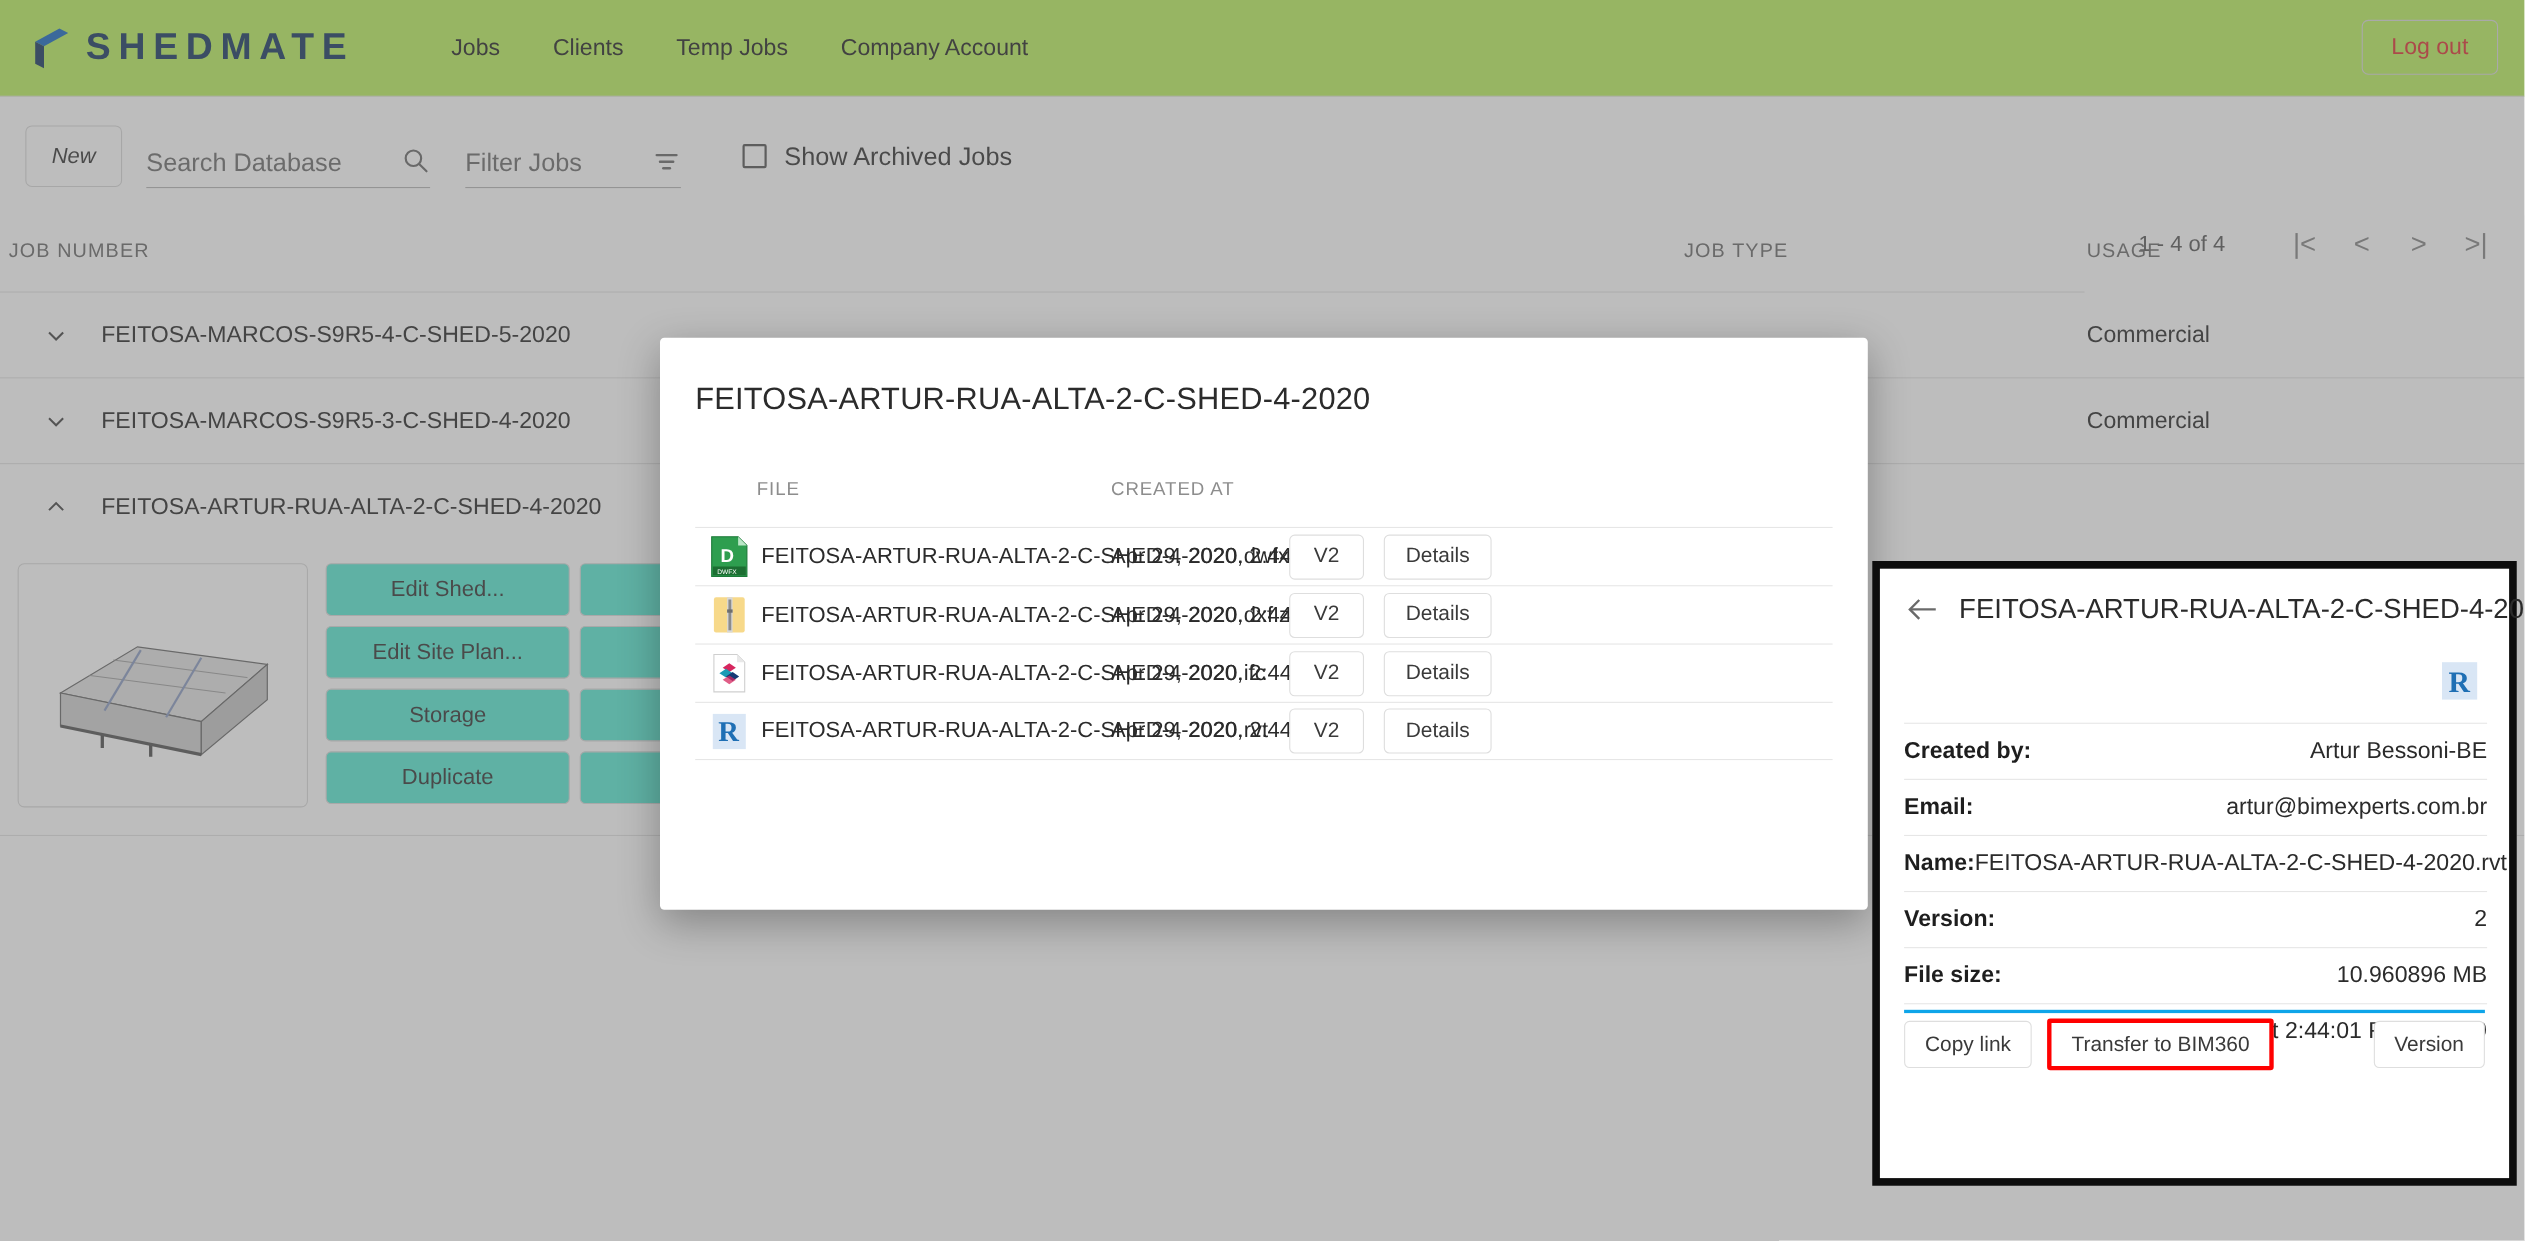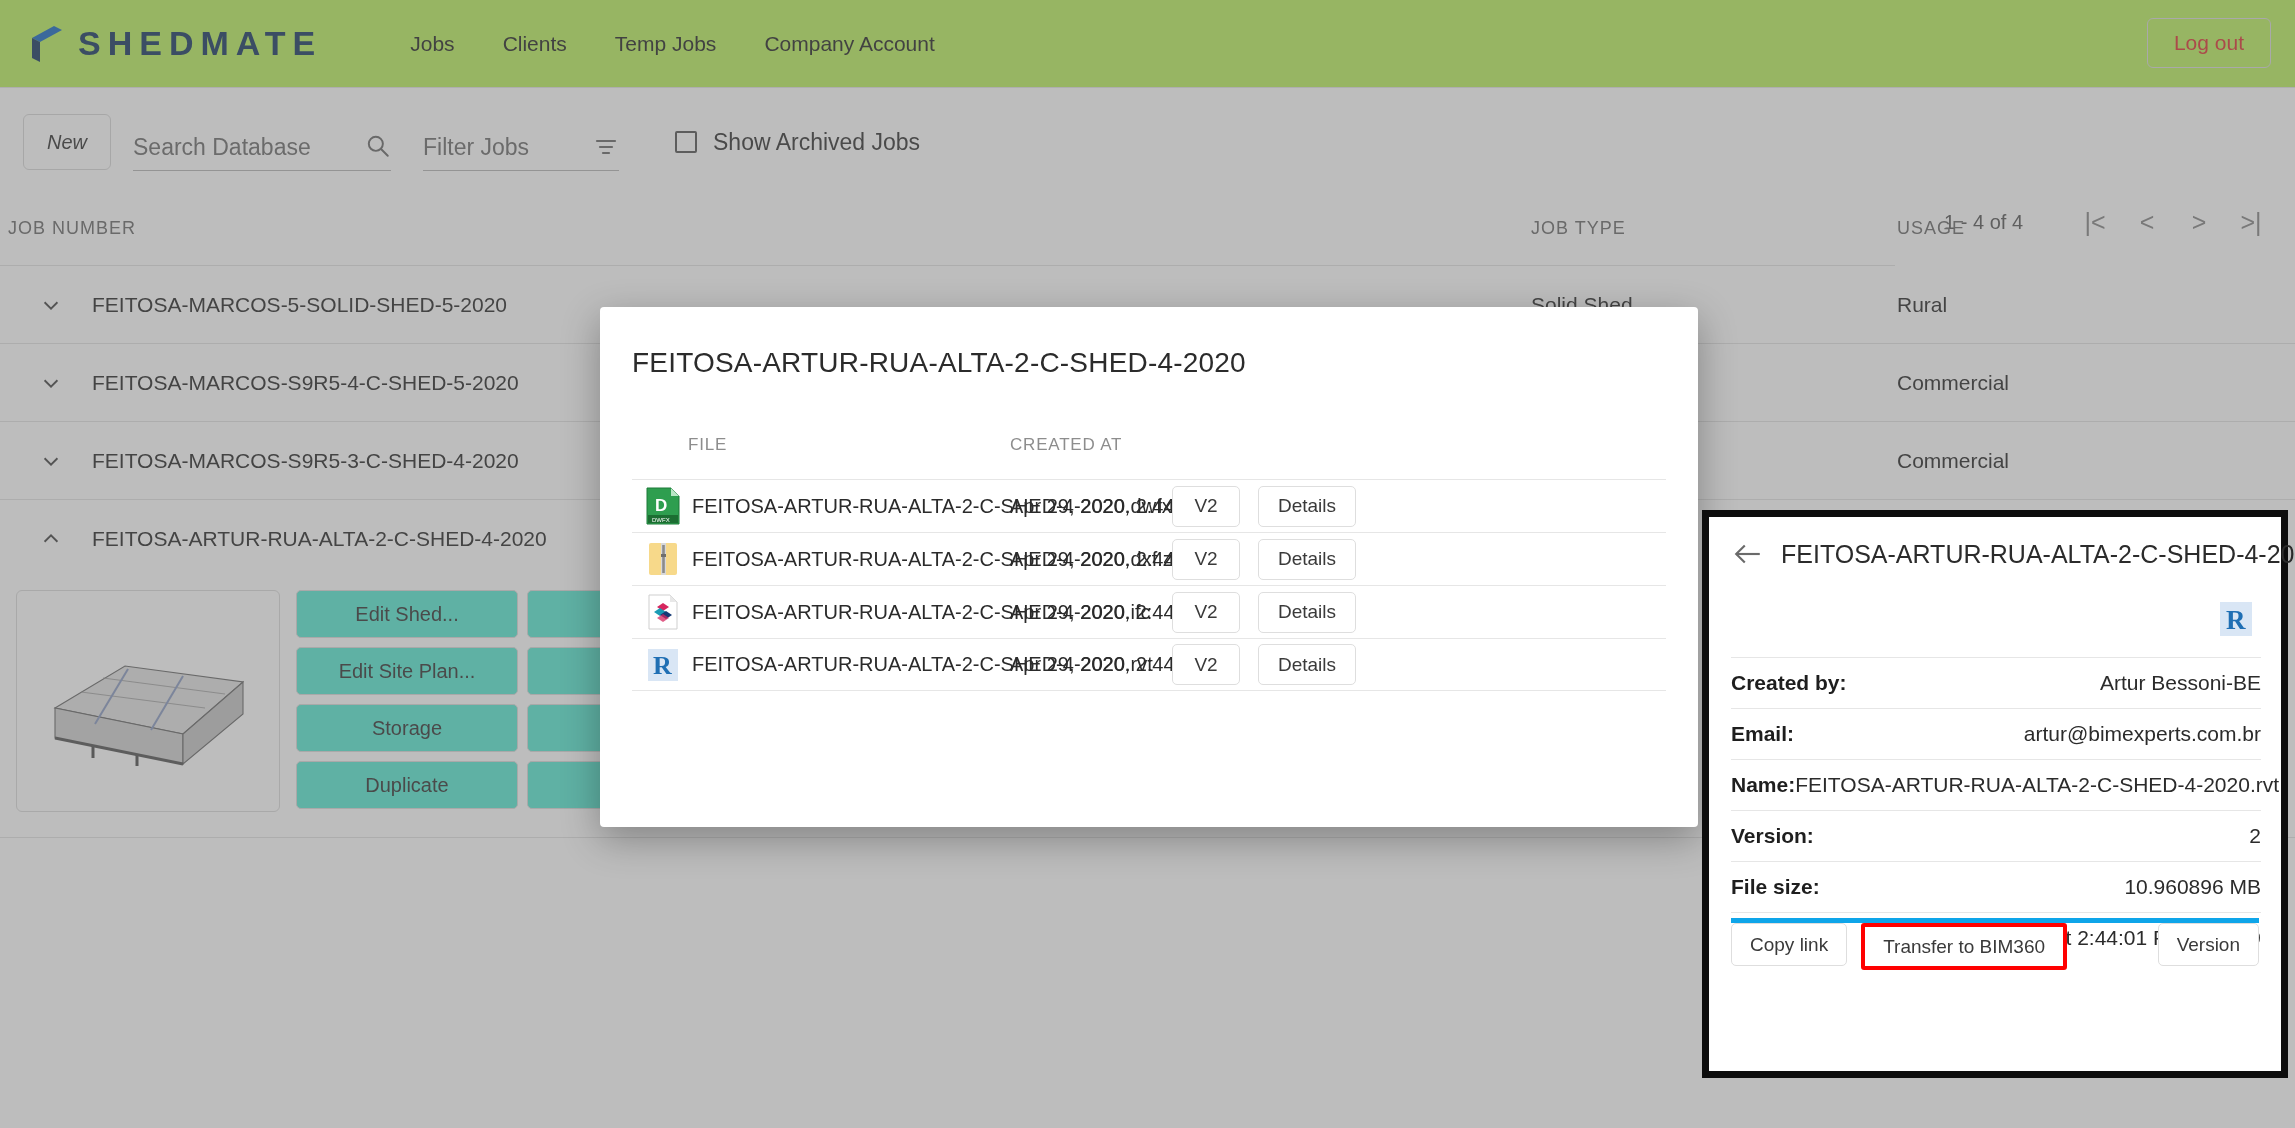--- a/index.html
+++ b/index.html
@@ -166,21 +166,21 @@
   .dp-filetype { position:absolute; right: 28px; top: 84px; width: 34px; height: 36px; }
   .dp-rows { position:absolute; left: 22px; top: 140px; width: 530px; }
   .dp-row {
     position: relative; height: 51px; border-top: 1px solid #e6e6e6;
     display: flex; align-items: center; justify-content: space-between;
   }
   .dp-label { font-size: 21px; color: #1e1e1e; font-weight: 700; }
   .dp-value { font-size: 21px; color: #2b2b2b; white-space: nowrap; }
   .dp-actions {
     position:absolute; left: 22px; right: 22px; top: 401px; height: 60px;
-    border-top: 5px solid #0ea5e9; display:flex; 
+    border-top: 3px solid #0ea5e9; display:flex; align-items:center;
   }
   .dp-btn {
     height: 43px; padding: 0 18px; border: 1px solid #dedede; border-radius: 5px;
     background: #fff; font-size: 19px; color: #3a3a3a; cursor: pointer;
     font-family: "Liberation Sans", sans-serif; white-space: nowrap;
   }
   .dp-btn.highlight { border: 4px solid #ff0000; border-radius: 3px; height: 47px; }
   .dp-spacer { flex: 1; }
 </style>
 </head>
@@ -245,30 +245,20 @@
     </div>
 
     <div class="col-head">
       <span class="ch-job">JOB NUMBER</span>
       <span class="ch-type">JOB TYPE</span>
       <span class="ch-usage">USAGE</span>
     </div>
 
     <div class="rows">
 
-      <div class="row">
-        <span class="chev">
-          <svg viewBox="0 0 24 24" width="22" height="22">
-              <polyline points="5,9 12,16 19,9" fill="none" stroke="#4a4a4a" stroke-width="2"></polyline>
-            </svg>
-        </span>
-        <span class="row-job">FEITOSA-MARCOS-5-SOLID-SHED-5-2020</span>
-        <span class="row-type">Solid Shed</span>
-        <span class="row-usage">Rural</span>
-      </div>
 
       <div class="row">
         <span class="chev">
           <svg viewBox="0 0 24 24" width="22" height="22">
               <polyline points="5,9 12,16 19,9" fill="none" stroke="#4a4a4a" stroke-width="2"></polyline>
             </svg>
         </span>
         <span class="row-job">FEITOSA-MARCOS-S9R5-4-C-SHED-5-2020</span>
         <span class="row-type"></span>
         <span class="row-usage">Commercial</span>

